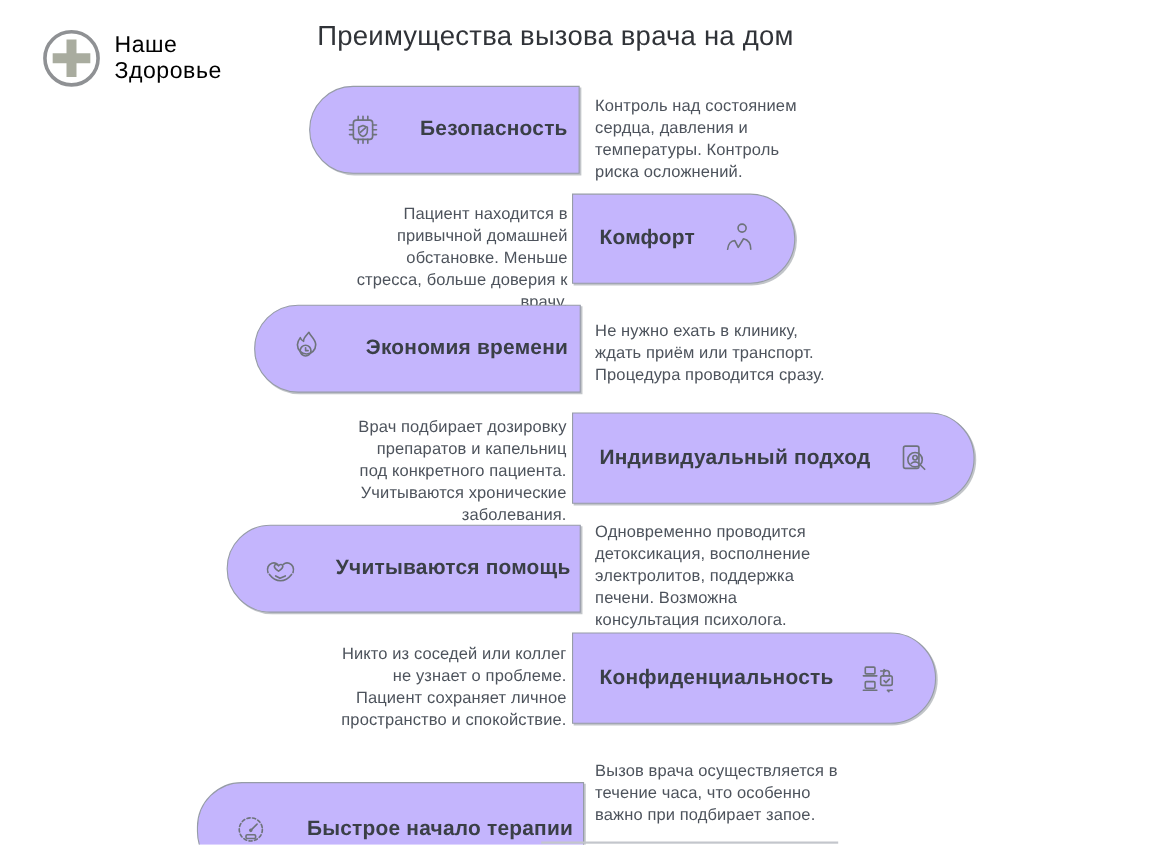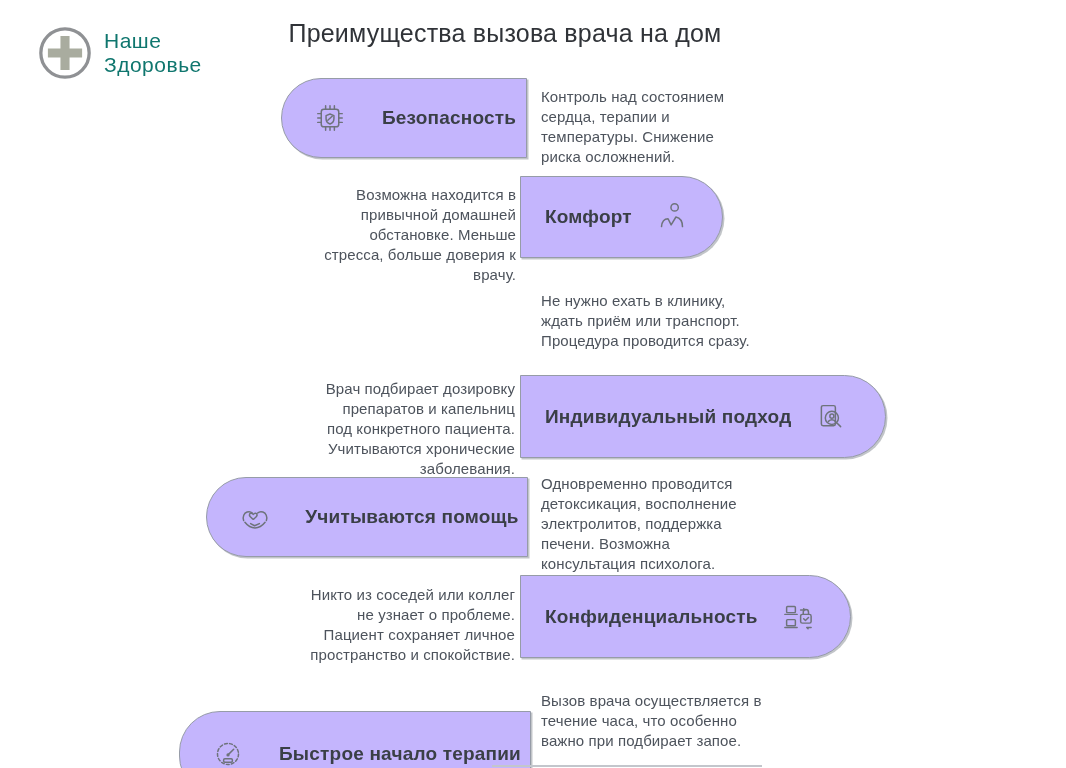--- a/index.html
+++ b/index.html
@@ -3,21 +3,21 @@
 <meta charset="utf-8">
 <style>
   html,body{margin:0;padding:0;background:#ffffff;}
   .page{
     position:relative;width:1066px;height:768px;background:#ffffff;overflow:hidden;
     font-family:"Liberation Sans", sans-serif;
   }
   
   .logo{position:absolute;left:36px;top:24px;display:flex;align-items:center;gap:10px;}
   .logo svg{display:block;}
-  .logo-text{font-size:21px;line-height:1.12;color:#0f766e;letter-spacing:.5px;}
+  .logo-text{font-size:21px;line-height:1.12;color:#000000;letter-spacing:.5px;}
   
   .title{
     position:absolute;left:270px;top:19px;width:470px;text-align:center;
     font-size:25px;font-weight:normal;color:#303338;letter-spacing:.2px;
   }
   
   .card{
     position:absolute;display:flex;align-items:center;
     background:#c4b5fd;border:1.6px solid #969ca7;box-sizing:border-box;
     box-shadow:1.5px 1.5px 0 rgba(120,126,136,.45);
@@ -62,33 +62,43 @@
     <span class="icon">
       <svg width="42" height="42" viewBox="0 0 48 48">
         <rect x="14" y="14" width="20" height="20" rx="3"></rect>
         <path d="M24 19.5 l4.5 1.8 v3.6 c0 3.2-1.8 5-4.5 6 c-2.7-1-4.5-2.8-4.5-6 v-3.6 z"></path>
         <path d="M21.5 26.5 l5-4.5"></path>
         <path d="M19 14 v-4 M24 14 v-4 M29 14 v-4 M19 34 v4 M24 34 v4 M29 34 v4 M14 19 h-4 M14 24 h-4 M14 29 h-4 M34 19 h4 M34 24 h4 M34 29 h4"></path>
       </svg>
     </span>
     <span class="label">Безопасность</span>
   </div>
-  <div class="desc" style="left:541px;top:87px;width:196px">Контроль над состоянием сердца, терапии и температуры. Снижение риска осложнений.</div>
+  <div class="desc" style="left:541px;top:87px;width:196px">Контроль над состоянием сердца, давления и температуры. Контроль риска осложнений.</div>
 
-  <div class="desc ralign" style="left:320px;top:185px;width:196px">Возможна находится в привычной домашней обстановке. Меньше стресса, больше доверия к врачу.</div>
+  <div class="desc ralign" style="left:320px;top:185px;width:196px">Пациент находится в привычной домашней обстановке. Меньше стресса, больше доверия к врачу.</div>
   <div class="card right" style="left:520px;top:176px;width:203px;height:82px">
     <span class="label">Комфорт</span>
     <span class="icon">
       <svg width="42" height="42" viewBox="0 0 48 48">
         <circle cx="27" cy="13" r="4.2"></circle>
         <path d="M12 35 c0.5-5.5 3.5-9 7.5-9 l3.5 7 5.5-9 c4.5 1 7.5 4.5 7.5 11"></path>
       </svg>
     </span>
   </div>
 
+  <div class="card left" style="left:231px;top:277px;width:297px;height:80px">
+    <span class="icon">
+      <svg width="42" height="42" viewBox="0 0 48 48">
+        <path d="M25 7 c1.5 4 7 7 7 13 a9.5 9.5 0 1 1 -19 0 c0-3 1.5-5.5 3-7.5 c0.6 2 1.7 3.2 3.4 3.8 C19 12.5 22.5 10 25 7 z"></path>
+        <circle cx="21.5" cy="26" r="5.6"></circle>
+        <path d="M21.5 26 v-3 M21.5 26 h2.6"></path>
+      </svg>
+    </span>
+    <span class="label">Экономия времени</span>
+  </div>
   <div class="desc" style="left:541px;top:291px;width:210px">Не нужно ехать в клинику, ждать приём или транспорт. Процедура проводится сразу.</div>
 
   <div class="desc ralign" style="left:313px;top:379px;width:202px">Врач подбирает дозировку препаратов и капельниц под конкретного пациента. Учитываются хронические заболевания.</div>
   <div class="card right" style="left:520px;top:375px;width:366px;height:83px">
     <span class="label">Индивидуальный подход</span>
     <span class="icon">
       <svg width="42" height="42" viewBox="0 0 48 48">
         <rect x="13" y="11" width="16" height="23" rx="2"></rect>
         <circle cx="25" cy="25" r="7.5"></circle>
         <circle cx="25" cy="23" r="2.3"></circle>

